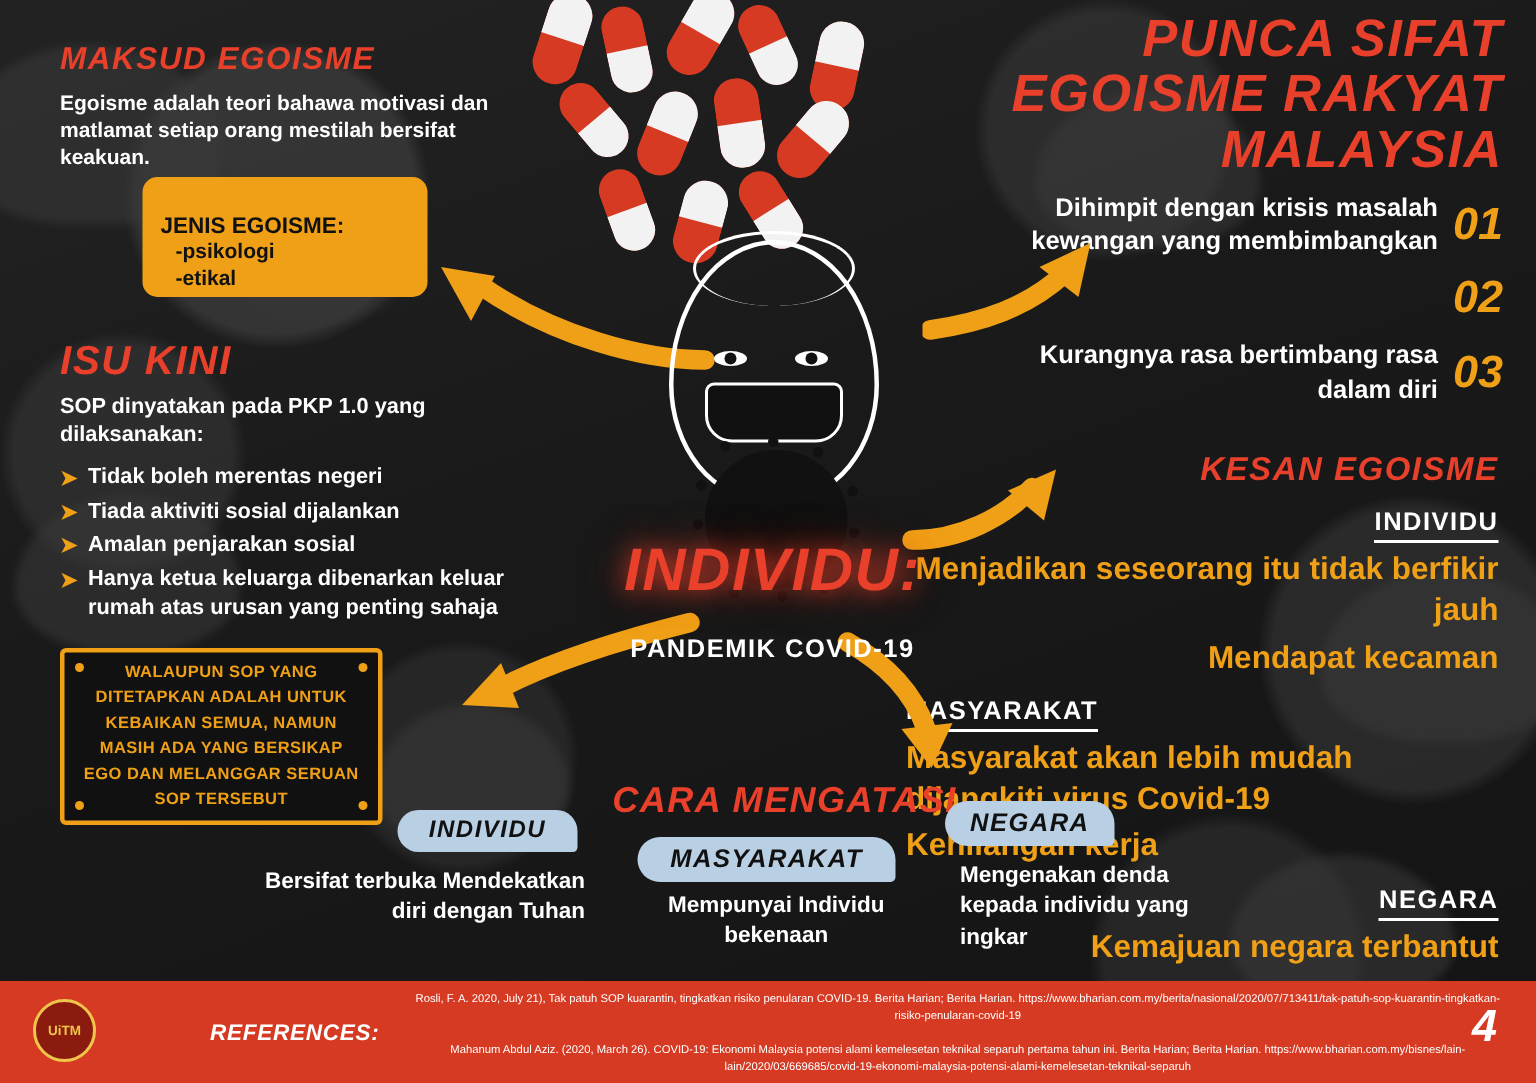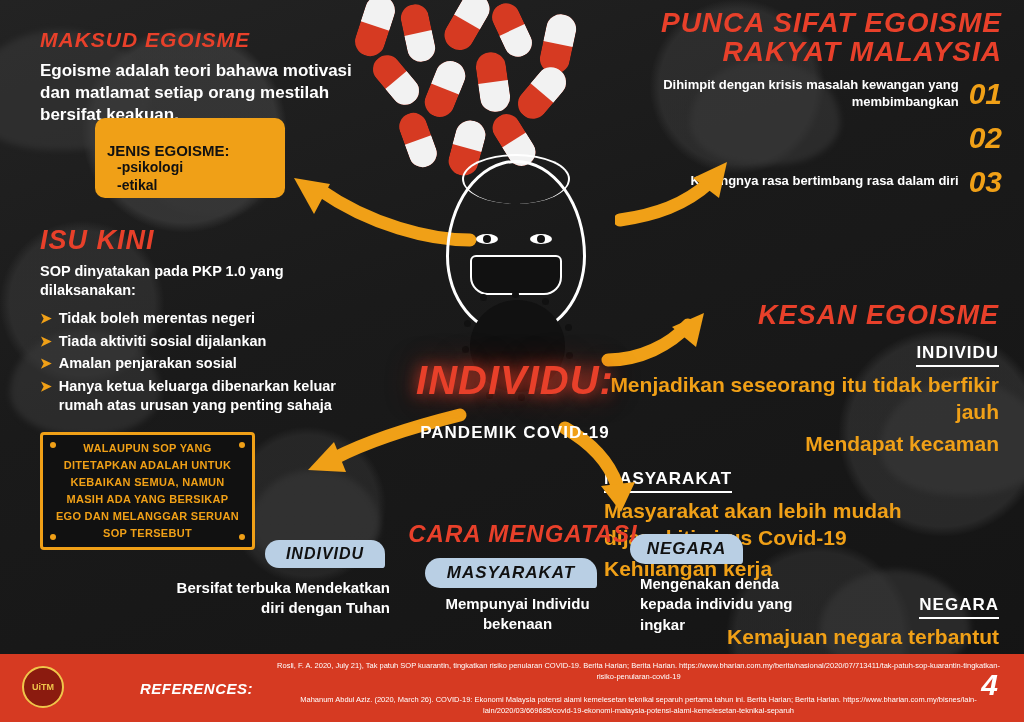--- a/index.html
+++ b/index.html
@@ -29,21 +29,21 @@
   .sect { position:absolute; }
   .hdr-red {
     color:#e8402a; font-weight:bold; font-style:italic;
     letter-spacing:1px; text-transform:uppercase;
   }
   .body-txt { color:#ffffff; font-weight:bold; line-height:1.28; }
 
   
   #maksud { left:40px; top:28px; width:320px; }
   #maksud .t { font-size:21px; }
-  #maksud .p { font-size:17px; margin-top:8px; }
+  #maksud .p { font-size:14px; margin-top:8px; }
 
   
   #jenis-box {
     position:absolute; left:95px; top:118px; width:190px; height:80px;
     background:#f0a017; border-radius:10px; padding:24px 12px;
     color:#111; font-weight:bold;
   }
   #jenis-box .jt { font-size:15px; }
   #jenis-box .ji { font-size:14px; line-height:1.25; padding-left:10px; }
 
@@ -65,32 +65,32 @@
     display:flex; align-items:center; justify-content:flex-end;
   }
   #plate .pt {
     color:#f0a017; font-weight:bold; font-size:11px; text-align:center;
     line-height:1.55; text-transform:uppercase; letter-spacing:.3px; padding:0 10px;
   }
   .screw { position:absolute; width:6px; height:6px; background:#f0a017; border-radius:50%; }
 
   
   #punca { right:22px; top:8px; width:420px; text-align:right; }
-  #punca .t { font-size:28px; line-height:1.05;text-align:right; }
+  #punca .t { font-size:35px; line-height:1.05;text-align:right; }
   .punca-row {
     display:flex; align-items:center; justify-content:flex-end; gap:10px; margin-top:10px;
   }
   .punca-row .txt {
-    color:#fff; font-weight:bold; font-size:13px; line-height:1.3; text-align:right; max-width:310px;
+    color:#fff; font-weight:bold; font-size:17px; line-height:1.3; text-align:right; max-width:310px;
   }
   .punca-row .num { color:#f0a017; font-weight:bold; font-style:italic; font-size:30px; }
 
   
   #kesan { right:25px; top:300px; width:395px; text-align:right; }
-  #kesan .t { font-size:27px; }
+  #kesan .t { font-size:22px; }
   .kesan-sub { color:#fff; font-weight:bold; font-size:17px; letter-spacing:1px; margin-top:12px;
     display:inline-block; border-bottom:2px solid #fff; padding-bottom:2px;}
   .kesan-line { color:#f0a017; font-weight:bold; font-size:21px; line-height:1.3; margin-top:4px; }
 
   
   #cara { left:408px; top:520px; width:230px; text-align:center; }
   #cara .t { font-size:24px; }
 
   .pill {
     position:absolute; background:#b9cfe4; color:#111; font-weight:bold; font-style:italic;

